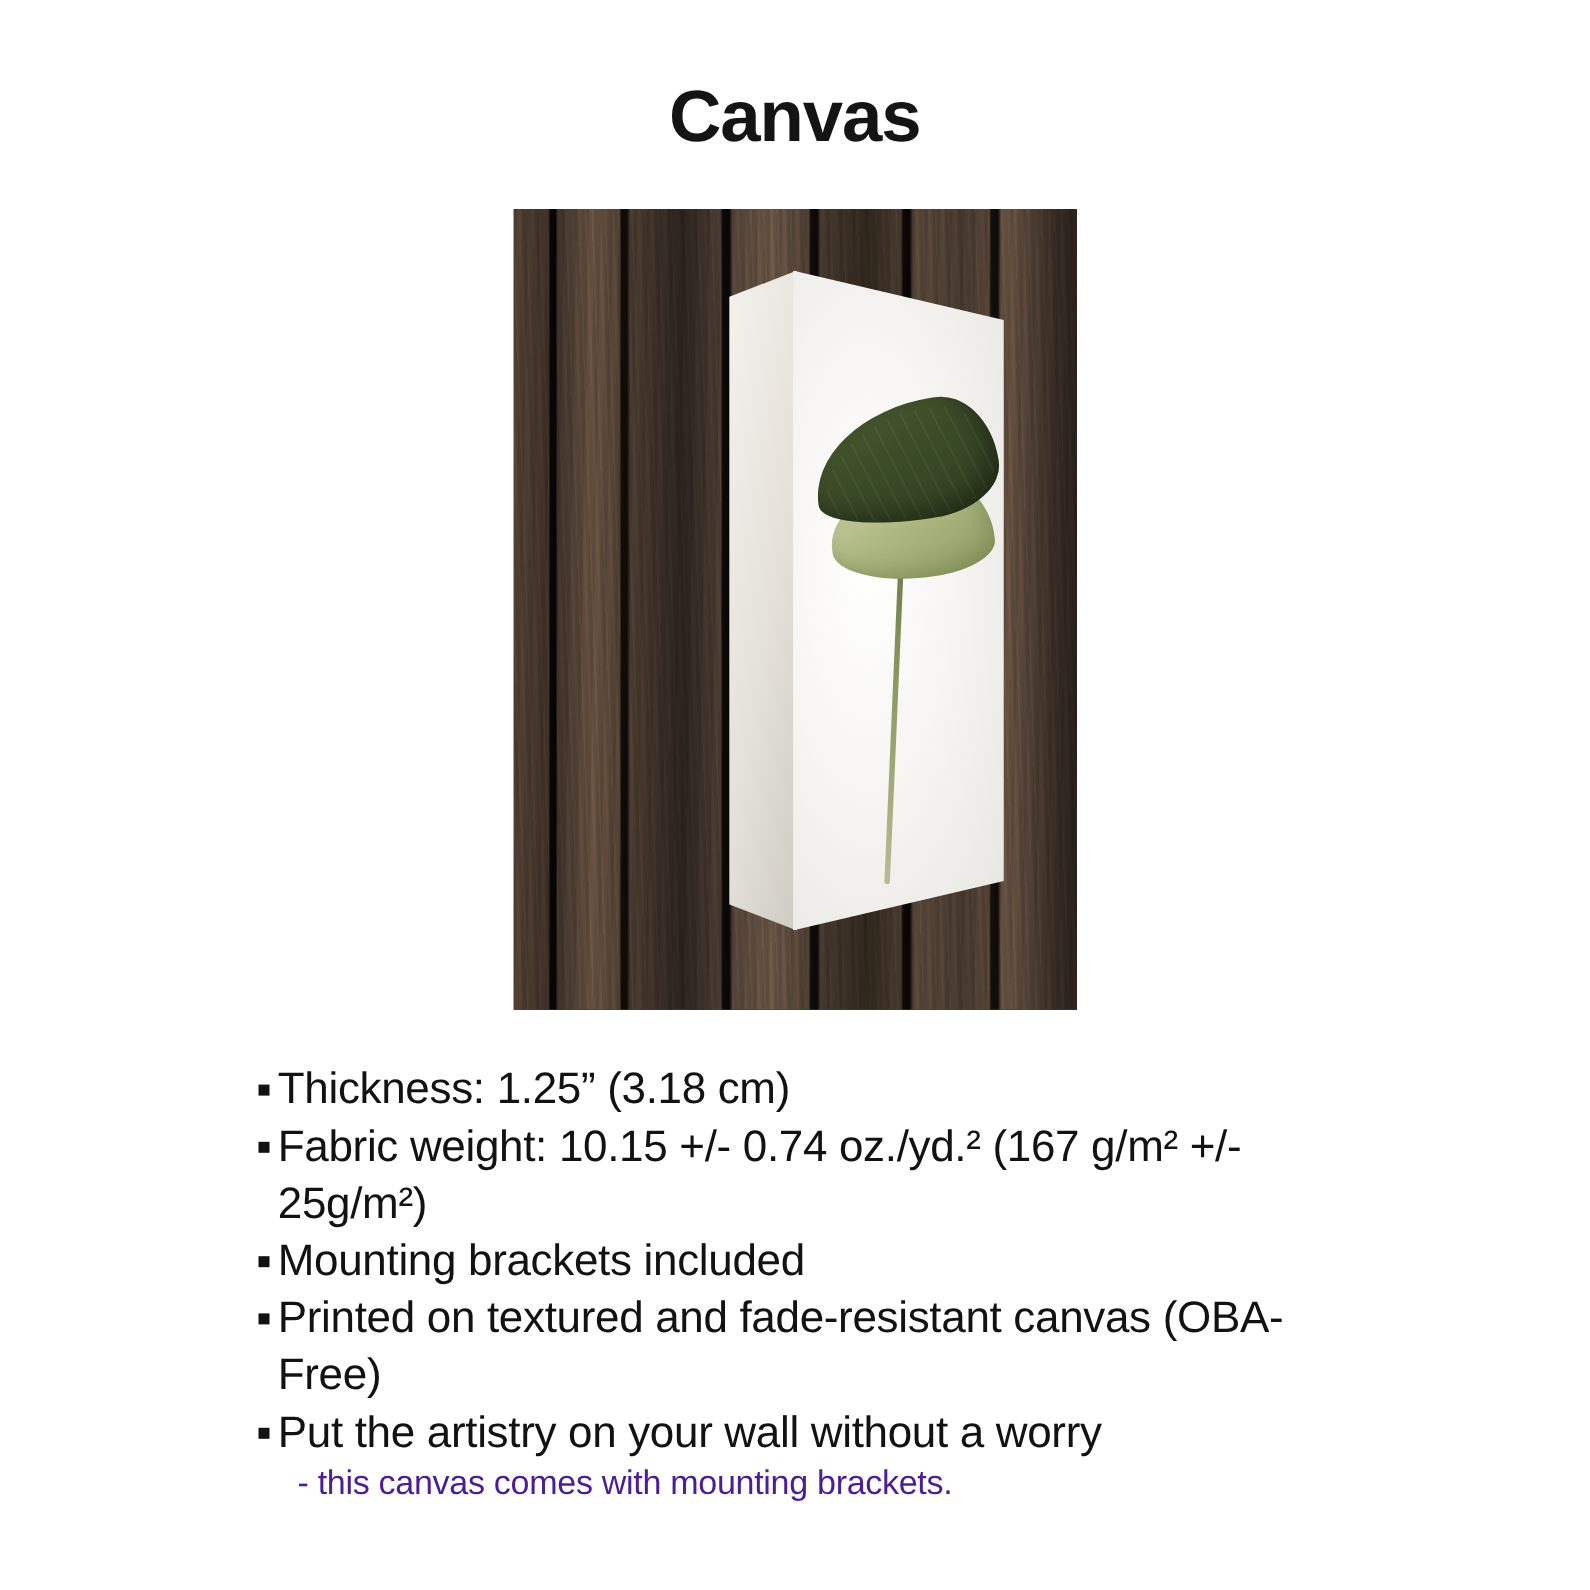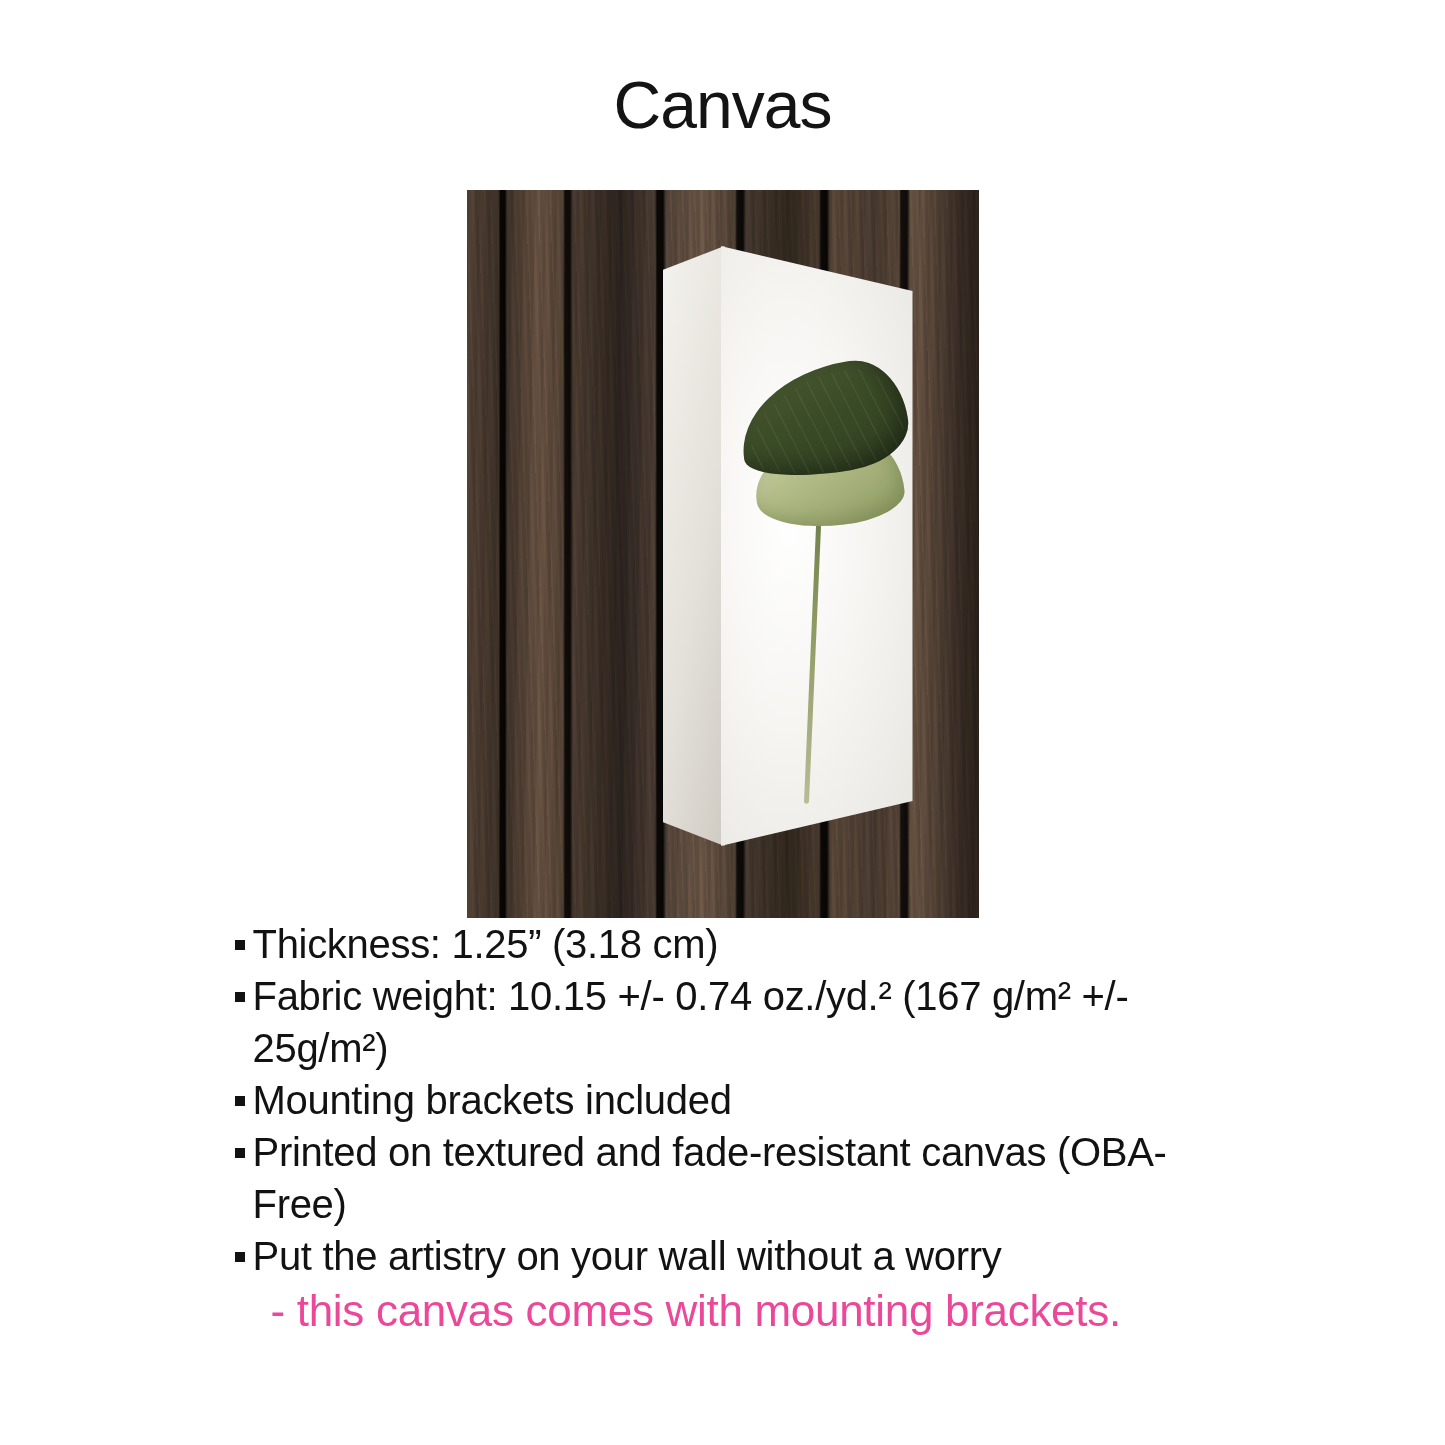--- a/index.html
+++ b/index.html
@@ -21,21 +21,21 @@
     display: flex;
     flex-direction: column;
     align-items: center;
     background: #ffffff;
   }
 
   
   .title {
     margin-top: 72px;
     font-size: 66px;
-    font-weight: 400;
+    font-weight: 700;
     letter-spacing: -1px;
     color: #141414;
     line-height: 1;
     font-family: "Liberation Sans", sans-serif;
   }
 
   
   .photo-wrap {
     margin-top: 52px;
     width: 512px;
@@ -181,20 +181,21 @@
     left: 236px;
     top: 80px;
     width: 60px;
     height: 580px;
     background: radial-gradient(ellipse at left center, rgba(0,0,0,.55), rgba(0,0,0,0) 70%);
     filter: blur(10px);
   }
 
   
   .specs {
+    margin-top: 46px;
     width: 1000px;
     padding-left: 12px;
     box-sizing: border-box;
   }
   .spec-row {
     display: flex;
     align-items: flex-start;
     font-size: 40px;
     line-height: 1.30;
     color: #121212;
@@ -208,24 +209,24 @@
     height: 10px;
     background: #121212;
     margin: 22px 8px 0 0;
   }
   .spec-text {
     flex: 1 1 auto;
     white-space: pre-wrap;
   }
   .spec-cont {
     padding-left: 36px;
-    font-size: 44px;
+    font-size: 31px;
     line-height: 1.30;
     letter-spacing: -0.3px;
-    color: #ec4899;
+    color: #4c1d95;
   }
 </style>
 </head>
 <body>
 
 <div class="page">
 
   <div class="title">Canvas</div>
 
   <div class="photo-wrap">

